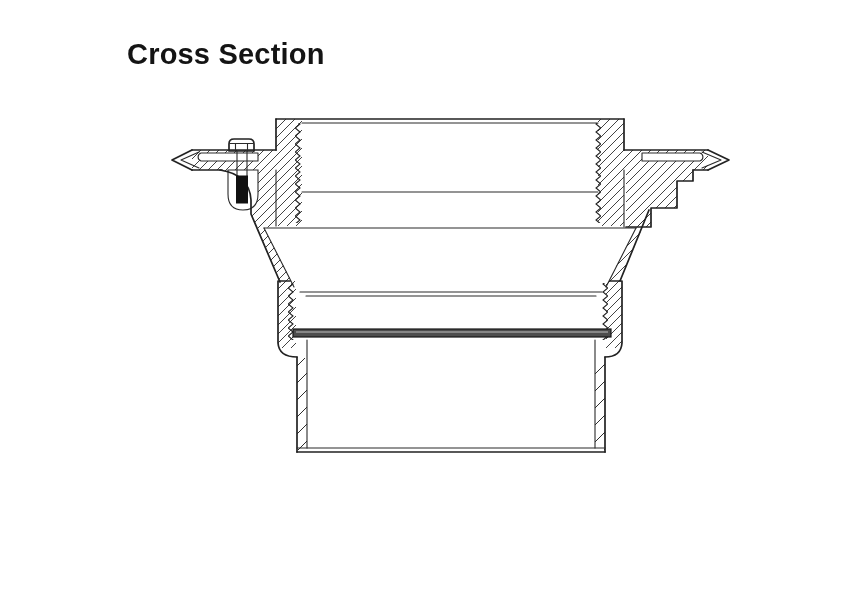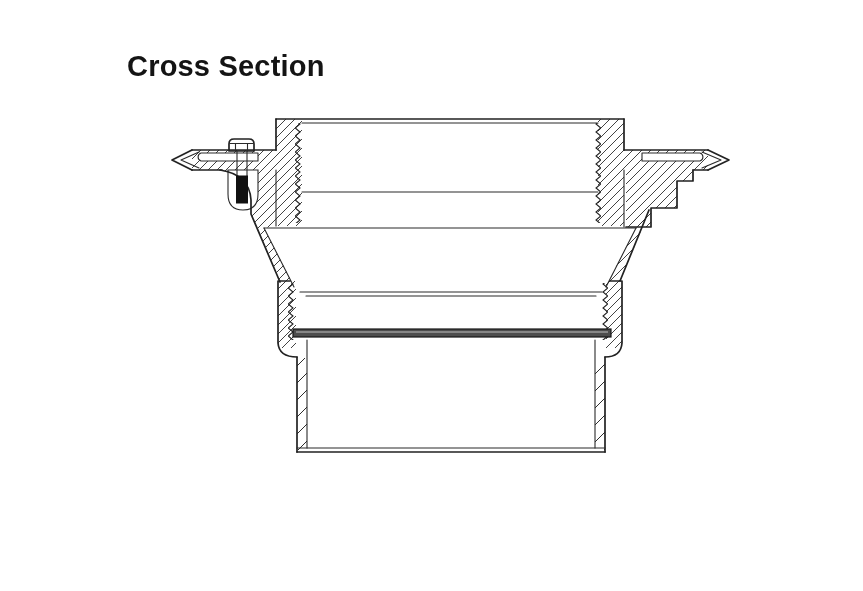--- a/index.html
+++ b/index.html
@@ -1,18 +1,18 @@
 <!DOCTYPE html>
 <html><head>
 <meta charset="utf-8">
 <style>
   html,body{margin:0;padding:0;background:#ffffff;}
   .page{position:relative;width:863px;height:591px;background:#fff;overflow:hidden;
         font-family:"Liberation Sans","DejaVu Sans",sans-serif;}
-  .title{position:absolute;left:127px;top:50px;font-size:29px;font-weight:600;
+  .title{position:absolute;left:127px;top:38px;font-size:29px;font-weight:600;
          color:#141414;letter-spacing:0.2px;}
   svg.drawing{position:absolute;left:0;top:0;}
   .ol{fill:none;stroke:#222;stroke-width:1.7;stroke-linejoin:round;stroke-linecap:round;}
   .il{fill:none;stroke:#2a2a2a;stroke-width:1.1;stroke-linejoin:round;stroke-linecap:round;}
   .hatchonly{fill:url(#hatch);stroke:none;}
   .sparse{fill:url(#hatchSparse);stroke:none;}
   .void{fill:#fff;stroke:#2a2a2a;stroke-width:1.1;}
 </style>
 </head>
 <body>

